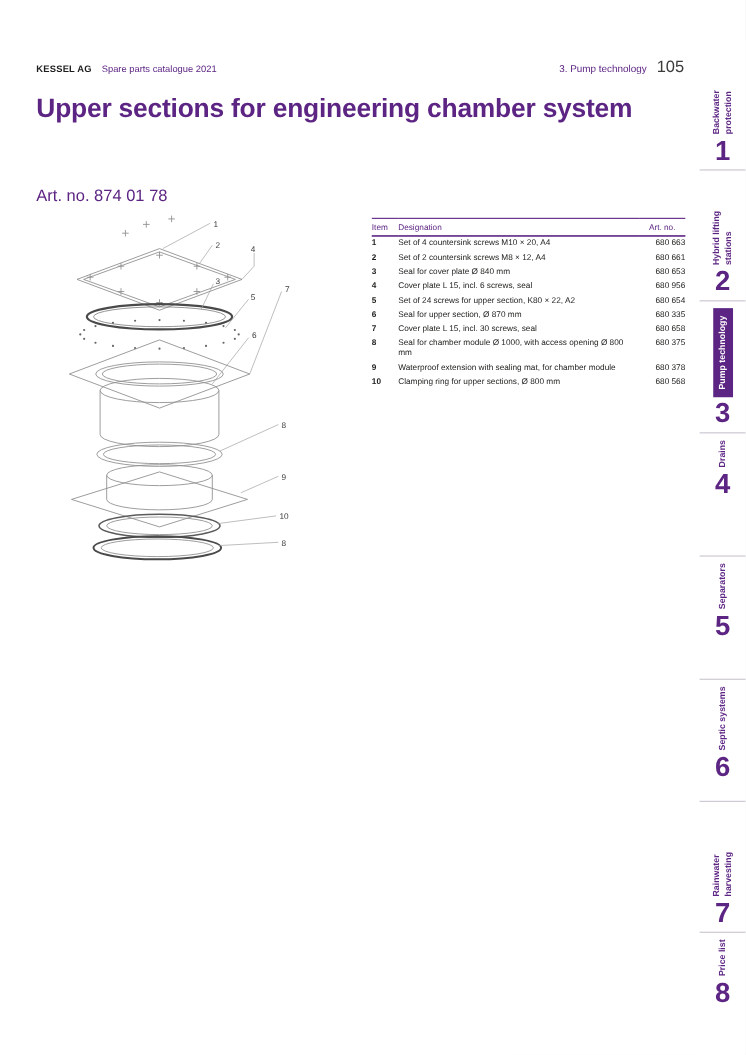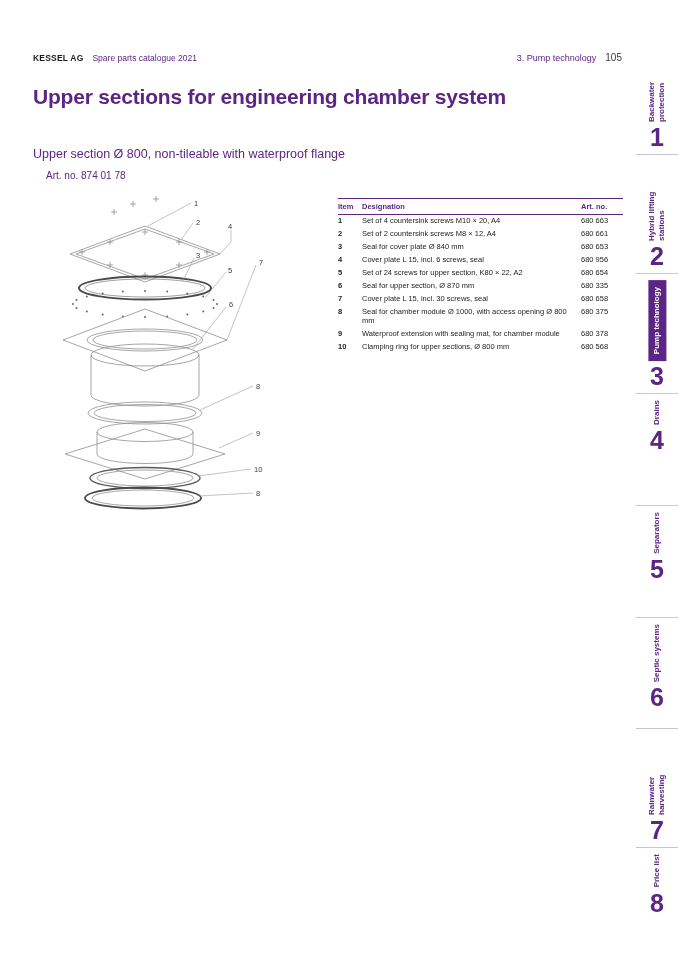--- a/index.html
+++ b/index.html
@@ -10,38 +10,38 @@
   *{box-sizing:border-box;margin:0;padding:0}
   html,body{background:#ededed;font-family:"Liberation Sans",sans-serif}
   .page{position:relative;width:678px;height:959px;background:#fff;overflow:hidden;margin:0 auto}
 
   
   .header{position:absolute;top:52px;left:33px;width:589px;display:flex;justify-content:space-between;align-items:baseline}
   .hdr-left,.hdr-right{display:flex;align-items:baseline;gap:9px}
   .brand{font-size:8.5px;font-weight:bold;color:var(--ink);letter-spacing:.2px}
   .catalogue{font-size:8.5px;color:var(--brand)}
   .chapter{font-size:9px;font-weight:normal;color:var(--brand)}
-  .pagenum{font-size:10px;color:#3c3c3b}
-
-  
-  .title{position:absolute;top:85px;left:33px;font-size:21px;font-weight:bold;color:var(--brand);letter-spacing:-.2px}
+  .pagenum{font-size:15px;color:#3c3c3b}
+
+  
+  .title{position:absolute;top:85px;left:33px;font-size:24px;font-weight:bold;color:var(--brand);letter-spacing:-.2px}
   .subtitle{position:absolute;top:147px;left:33px;font-size:12.5px;color:var(--brand)}
-  .artno{position:absolute;top:170px;left:46px;font-size:10px;color:var(--brand)}
+  .artno{position:absolute;top:170px;left:33px;font-size:15px;color:var(--brand)}
 
   
   .diagram{position:absolute;left:35px;top:192px;width:250px;height:322px}
   .diagram text{font-family:"Liberation Sans",sans-serif}
 
   
   .parts-table{position:absolute;left:338px;top:198px;width:285px;border-collapse:collapse;font-size:7.5px;color:var(--ink)}
-  .parts-table th{color:var(--brand);font-weight:bold;text-align:left;border-top:1.4px solid var(--brand);border-bottom:1px solid var(--brand);padding:3px 0 2.5px;font-size:7.5px}
-  .parts-table th.col-art{text-align:left}
+  .parts-table th{color:var(--brand);font-weight:normal;text-align:left;border-top:1.4px solid var(--brand);border-bottom:1px solid var(--brand);padding:3px 0 2.5px;font-size:7.5px}
+  .parts-table th.col-art{text-align:center}
   .parts-table td{padding:1.8px 0;vertical-align:top;line-height:1.25}
   .col-item{width:24px;font-weight:bold}
-  .col-art{width:42px;text-align:left;white-space:nowrap}
+  .col-art{width:42px;text-align:right;white-space:nowrap}
 
   
   .sidebar{position:absolute;top:36px;right:0;bottom:0;width:42px;display:flex;flex-direction:column;background:#fff}
   .side-tab{flex:1;display:flex;flex-direction:column;align-items:center;justify-content:flex-start;border-bottom:1px solid var(--line);padding:6px 2px 4px}
   .side-tab:last-child{border-bottom:none}
   .side-label{writing-mode:vertical-rl;transform:rotate(180deg);font-size:8px;font-weight:bold;color:var(--brand);max-height:80px;line-height:1.3;text-align:left}
   .side-num{font-size:25px;font-weight:bold;color:var(--brand);margin-top:3px;line-height:1}
   .side-tab.active .side-label{background:var(--brand);color:#fff;padding:7px 4px;max-height:82px}
 </style>
 </head>
@@ -54,21 +54,20 @@
       <span class="brand">KESSEL AG</span>
       <span class="catalogue">Spare parts catalogue 2021</span>
     </div>
     <div class="hdr-right">
       <span class="chapter">3. Pump technology</span>
       <span class="pagenum">105</span>
     </div>
   </div>
 
   <h1 class="title">Upper sections for engineering chamber system</h1>
-  <p class="subtitle">Upper section Ø 800, non-tileable with waterproof flange</p>
   <p class="artno">Art. no. 874 01 78</p>
 
   <svg class="diagram" viewBox="0 0 250 322" xmlns="http://www.w3.org/2000/svg">
     <g stroke="#8f8f8f" fill="none" stroke-width="0.8">
 
       <path d="M95 12h6 M98 9v6 M118 7h6 M121 4v6 M76 20h6 M79 17v6"></path>
 
       <polygon points="35,62 110,34 185,62 110,90"></polygon>
       <polygon points="41,62 110,37 179,62 110,87"></polygon>
       <path d="M107 40h6 M110 37v6 M44 60h6 M47 57v6 M169 60h6 M172 57v6 M107 83h6 M110 80v6 M72 50h6 M75 47v6 M141 50h6 M144 47v6 M72 73h6 M75 70v6 M141 73h6 M144 70v6"></path>

